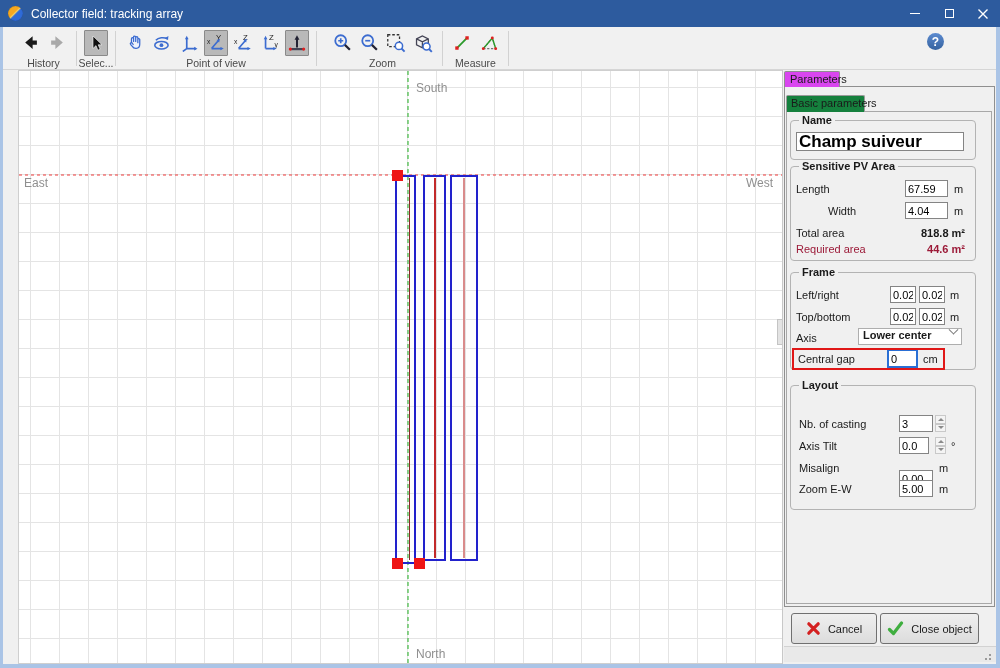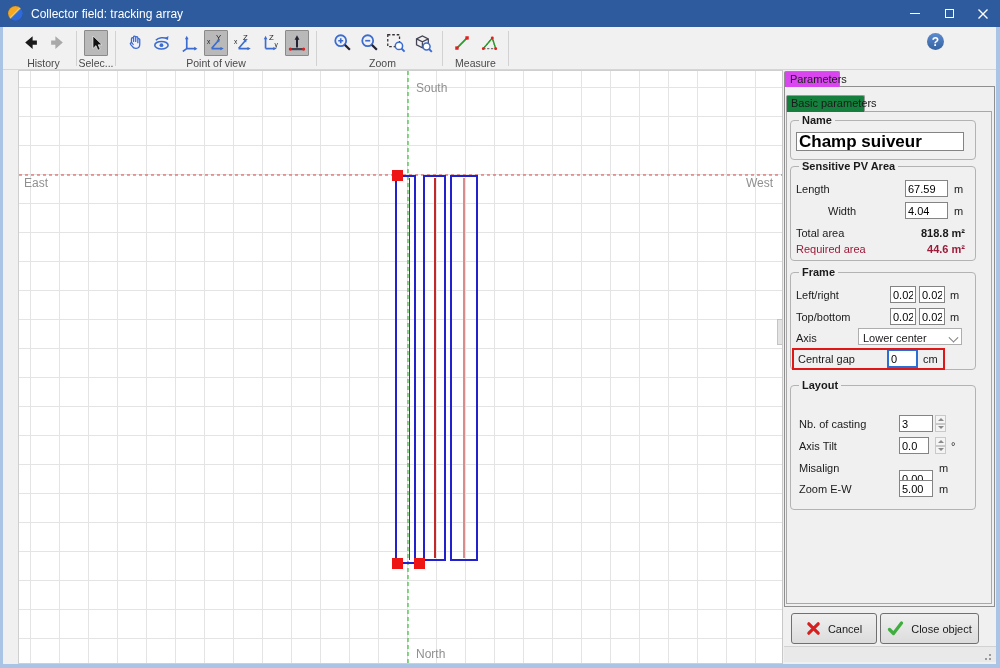--- a/index.html
+++ b/index.html
@@ -41,21 +41,21 @@
   .tabpage { left:1px; top:16px; width:211px; height:521px; border:1px solid #8f8f8f; background:#f0f0f0; z-index:1; }
   .subtab { position:absolute; border:1px solid #9a9a9a; border-bottom:none; border-radius:2px 2px 0 0; padding:1px 4px 0 4px; background:#e8e8e8; white-space:nowrap; }
   .subtab.sel { background:#15803d; z-index:3; }
   .subpage { left:3px; top:41px; width:206px; height:493px; border:1px solid #a8a8a8; background:#f0f0f0; z-index:2; }
   .group { position:absolute; border:1px solid #b3b3b3; border-radius:4px; z-index:4; }
   .gtitle { position:absolute; top:-7px; left:8px; background:#f0f0f0; padding:0 3px; font-weight:bold; }
   .lbl { position:absolute; white-space:nowrap; }
   .field { position:absolute; border:1px solid #848484; background:#fff; font-family:"Liberation Sans",sans-serif; font-size:11px; padding:0 2px; }
   .valbold { position:absolute; font-weight:bold;text-align:center; }
   .req { color:#9c1a38; }
-  .dropdown { position:absolute; background:#fff; border:1px solid #aeaeae; display:flex; align-items:flex-end; padding:0 4px; }
+  .dropdown { position:absolute; background:#fff; border:1px solid #aeaeae; display:flex; align-items:flex-start; padding:0 4px;font-weight:bold; }
   .chev { margin-left:auto; width:7px; height:7px; border-right:1.4px solid #7a7a7a; border-bottom:1.4px solid #7a7a7a; transform:rotate(45deg) translate(-2px,-2px); }
   .spin { position:absolute; width:11px; height:17px; display:flex; flex-direction:column; }
   .spincell { flex:1; background:#f4f4f4; border:1px solid #c9c9c9; display:flex; align-items:center; justify-content:center; }
   .arr-up { width:0; height:0; border-left:3px solid transparent; border-right:3px solid transparent; border-bottom:3.5px solid #8a8a8a; }
   .arr-dn { width:0; height:0; border-left:3px solid transparent; border-right:3px solid transparent; border-top:3.5px solid #8a8a8a; }
   .btn { position:absolute; background:linear-gradient(#efefef,#dcdcdc); border:1px solid #707070; border-radius:3px; display:flex; align-items:center; justify-content:center; gap:7px; font-size:11px; }
   .flatbtn { position:absolute; background:#f3f3f3; border:1px solid #d6d6d6; display:flex; align-items:center; justify-content:center; gap:10px; }
   .checkbox { position:absolute; width:13px; height:13px; background:#1569c7; border:1px solid #1166b5; border-radius:2px; }
   .statusbar { left:1px; top:576px; width:212px; height:16px; background:#e9e9e9; border-top:1px solid #d2d2d2; }
   .grip { position:absolute; right:3px; top:4px; width:9px; height:9px;

